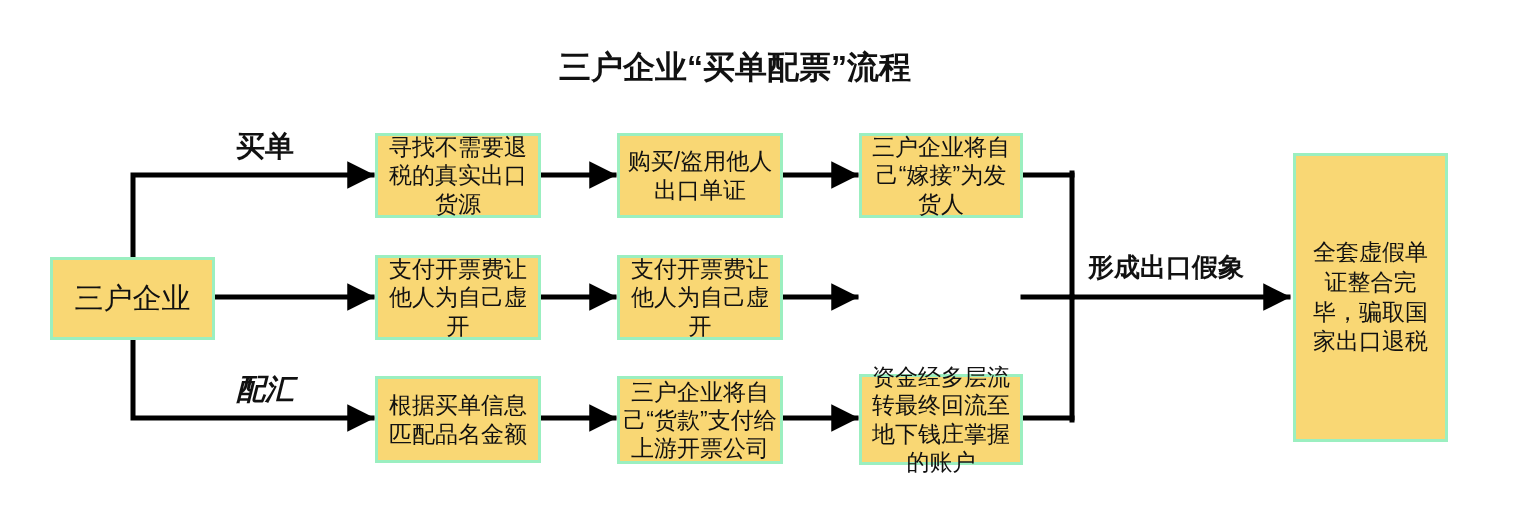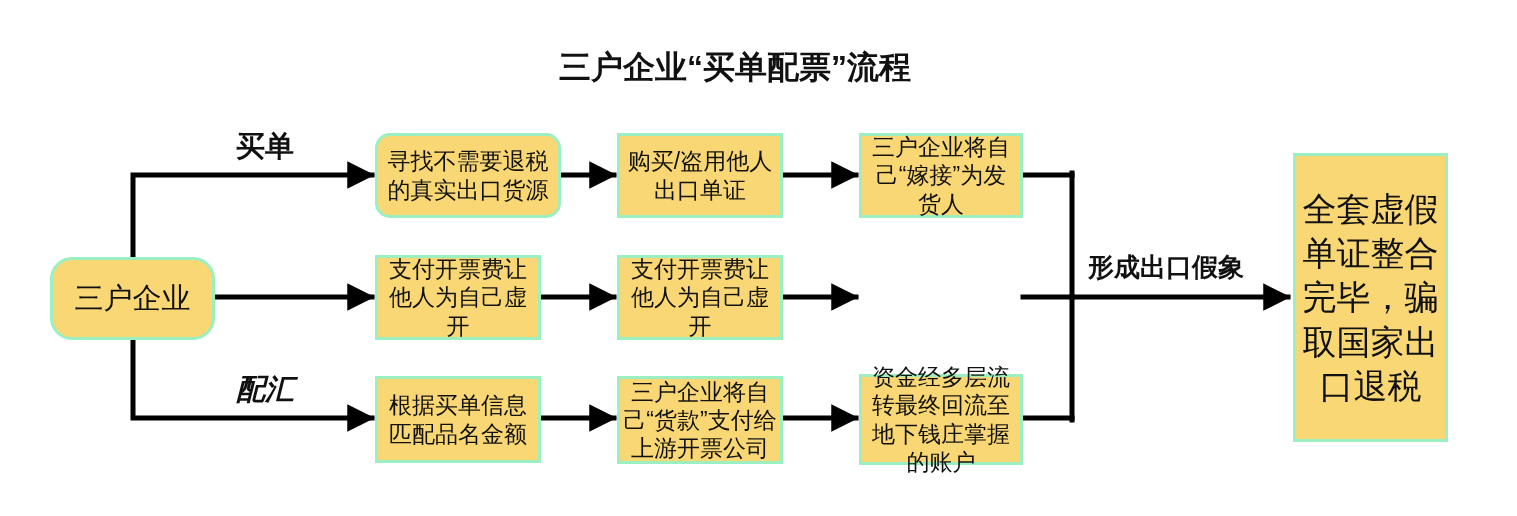--- a/index.html
+++ b/index.html
@@ -32,22 +32,22 @@
     position: absolute;
     background: var(--box-fill);
     border: 3px solid var(--box-border);
     box-sizing: border-box;
     display: flex;
     align-items: center;
     justify-content: center;
     text-align: center;
   }
   .step  { font-size: 23px; line-height: 1.23; padding: 2px 3px; }
-  .source { font-size: 29px; border-radius: 22px; }
-  .result { font-size: 34px; line-height: 1.3; padding: 0 6px; }
+  .source { font-size: 29px; }
+  .result { font-size: 23px; line-height: 1.3; padding: 0 6px; }
   .title {
     position: absolute;
     top: 46px; left: 735px;
     transform: translateX(-50%);
     font-size: 32px;
     font-weight: bold;
     white-space: nowrap;
   }
   .lbl {
     position: absolute;
@@ -85,21 +85,21 @@
     <path d="M1072,297 L1288,297" marker-end="url(#arrow)"></path>
   </svg>
 
   <div class="title">三户企业“买单配票”流程</div>
 
   <div class="box source" style="left:50px; top:257px; width:165px; height:83px;">三户企业</div>
 
   <div class="lbl row-lbl" style="left:225px; top:127px;font-family:Liberation Serif, serif;">买单</div>
   <div class="lbl row-lbl" style="left:225px; top:370px;font-style:italic;">配汇</div>
 
-  <div class="box step" style="left:375px; top:133px; width:186px; height:85px;border-radius:15px;">寻找不需要退税的真实出口货源</div>
+  <div class="box step" style="left:375px; top:133px; width:166px; height:85px;">寻找不需要退税的真实出口货源</div>
   <div class="box step" style="left:617px; top:133px; width:166px; height:85px;">购买/盗用他人出口单证</div>
   <div class="box step" style="left:859px; top:133px; width:164px; height:85px;">三户企业将自己“嫁接”为发货人</div>
 
   <div class="box step" style="left:375px; top:255px; width:166px; height:85px;">支付开票费让他人为自己虚开</div>
   <div class="box step" style="left:617px; top:255px; width:166px; height:85px;">支付开票费让他人为自己虚开</div>
 
   <div class="box step" style="left:375px; top:376px; width:166px; height:87px;">根据买单信息匹配品名金额</div>
   <div class="box step" style="left:617px; top:376px; width:166px; height:88px;">三户企业将自己“货款”支付给上游开票公司</div>
   <div class="box step" style="left:859px; top:374px; width:164px; height:91px;">资金经多层流转最终回流至地下钱庄掌握的账户</div>
 

